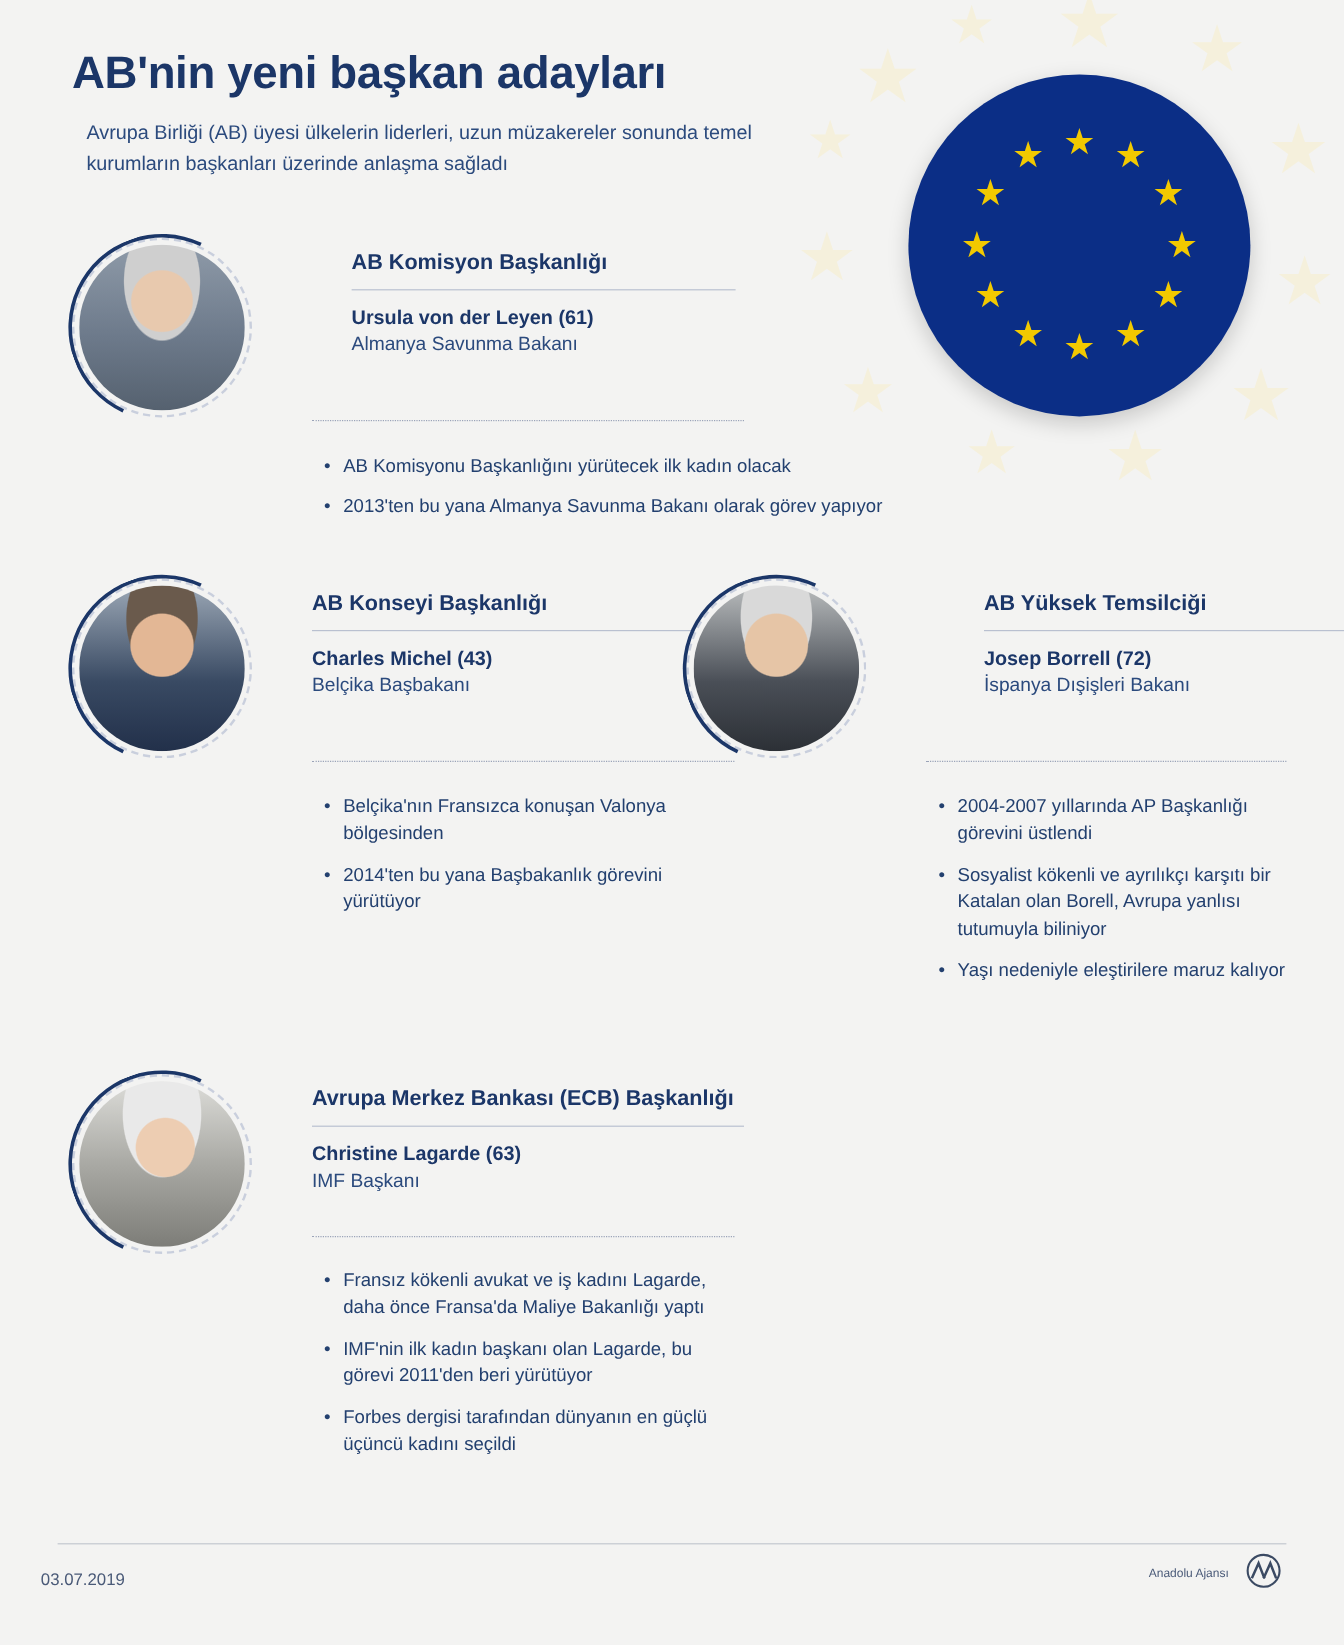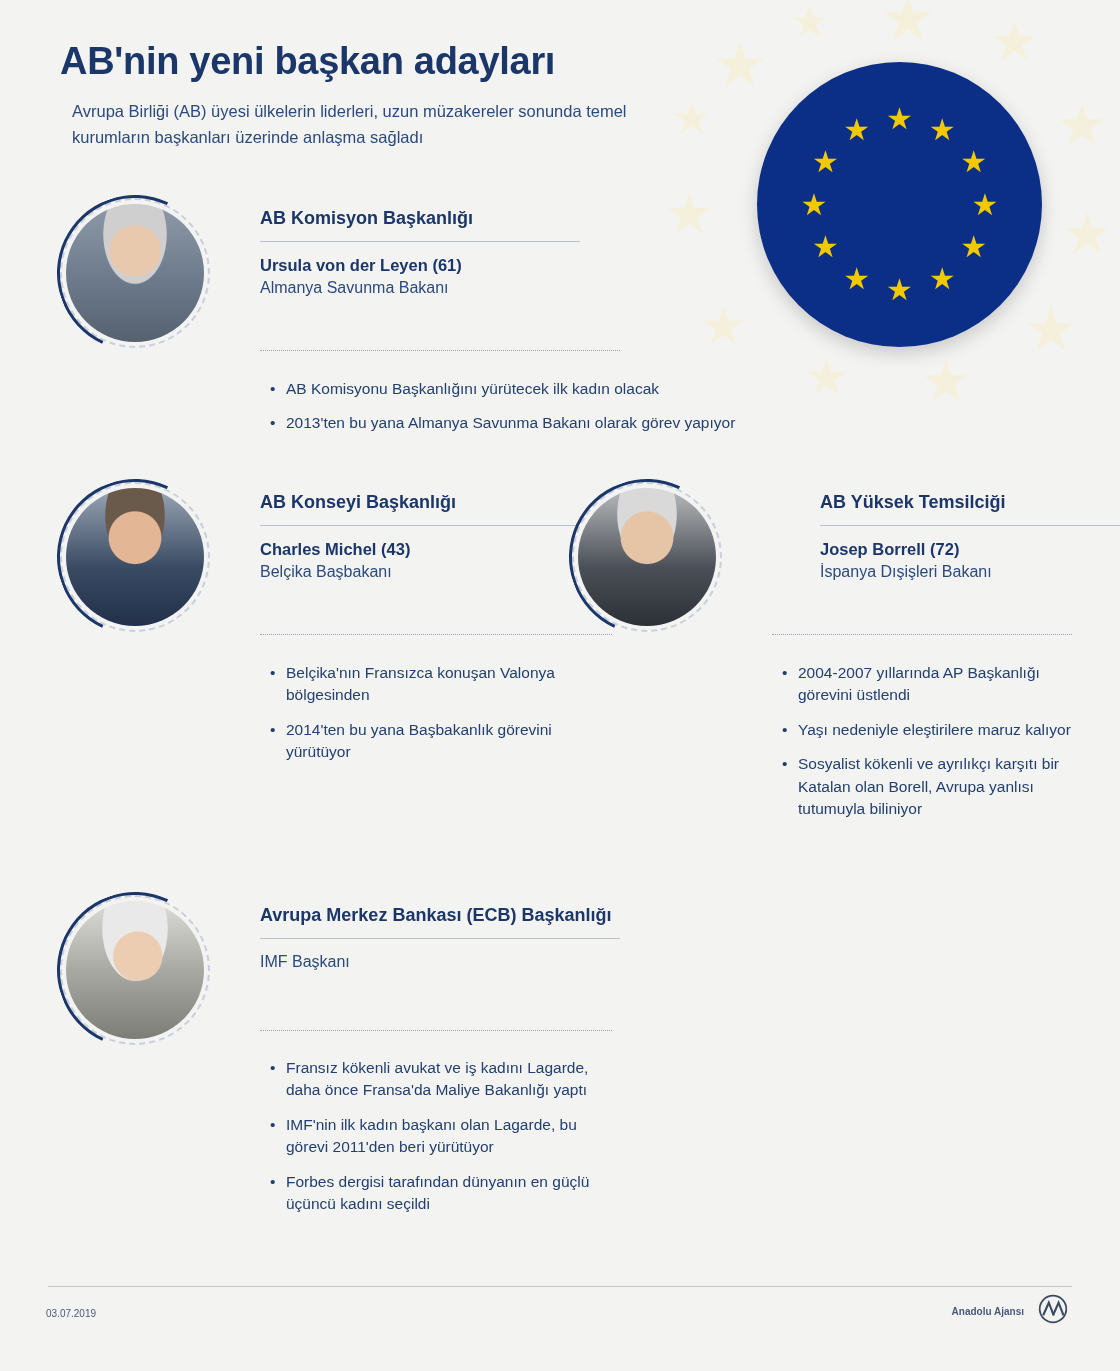--- a/index.html
+++ b/index.html
@@ -168,34 +168,33 @@
   .footer-rule {
     position: absolute;
     left: 48px;
     right: 48px;
     top: 1286px;
     border-top: 1px solid #c3c7cf;
     z-index: 3;
   }
   .footer-date {
     position: absolute;
-    left: 46px;
+    left: 34px;
     top: 1308px;
-    font-size: 10px;
+    font-size: 14px;
     color: #4a5a78;
     z-index: 3;
   }
   .footer-brand {
     position: absolute;
     right: 96px;
     top: 1306px;
     font-size: 10px;
     color: #4a5a78;
     z-index: 3;
-    font-weight: bold;
   }
   .footer-logo {
     position: absolute;
     right: 46px;
     top: 1294px;
     width: 42px;
     height: 30px;
     z-index: 3;
   }
 </style>
@@ -241,21 +240,21 @@
 
   <div class="section" style="left:60px;top:198px;width:520px;">
     <div class="portrait">
       <div class="arc"></div>
       <div class="ring" style="background:
              radial-gradient(circle at 50% 34%, #e8c9ae 0 22%, rgba(232,201,174,0) 23%),
              radial-gradient(ellipse at 50% 22%, #cfcfcf 0 32%, rgba(207,207,207,0) 33%),
              linear-gradient(180deg,#8e9aa8 0%,#6d7a8b 55%,#55616f 100%);">
       </div>
     </div>
-    <div class="info" style="width:320px;">
+    <div class="info" style="width:320px;margin-left:33px;">
       <h2 class="org-title">AB Komisyon Başkanlığı</h2>
       <hr class="rule">
       <p class="person-name">Ursula von der Leyen (61)</p>
       <p class="person-role">Almanya Savunma Bakanı</p>
     </div>
     <hr class="rule dotted" style="position:absolute;left:200px;top:152px;width:360px;">
     <ul class="bullets" style="position:absolute;left:200px;top:170px;width:620px;">
       <li>AB Komisyonu Başkanlığını yürütecek ilk kadın olacak</li>
       <li>2013'ten bu yana Almanya Savunma Bakanı olarak görev yapıyor</li>
     </ul>
@@ -294,37 +293,38 @@
     </div>
     <div class="info" style="width:320px;margin-left:48px;">
       <h2 class="org-title">AB Yüksek Temsilciği</h2>
       <hr class="rule">
       <p class="person-name">Josep Borrell (72)</p>
       <p class="person-role">İspanya Dışişleri Bakanı</p>
     </div>
     <hr class="rule dotted" style="position:absolute;left:200px;top:152px;width:300px;">
     <ul class="bullets" style="position:absolute;left:200px;top:170px;width:300px;">
       <li>2004-2007 yıllarında AP Başkanlığı görevini üstlendi</li>
+      <li>Sosyalist kökenli ve ayrılıkçı karşıtı bir Katalan olan Borell, Avrupa yanlısı tutumuyla biliniyor</li>
       <li>Yaşı nedeniyle eleştirilere maruz kalıyor</li>
-      <li>Sosyalist kökenli ve ayrılıkçı karşıtı bir Katalan olan Borell, Avrupa yanlısı tutumuyla biliniyor</li>
     </ul>
   </div>
 
   <div class="section" style="left:60px;top:895px;width:560px;">
     <div class="portrait">
       <div class="arc"></div>
       <div class="ring" style="background:
              radial-gradient(circle at 52% 40%, #edcdb2 0 22%, rgba(237,205,178,0) 23%),
              radial-gradient(ellipse at 50% 20%, #e9e9e9 0 33%, rgba(233,233,233,0) 34%),
              linear-gradient(180deg,#dcdcd8 0%,#a9a9a4 50%,#7d7d78 100%);">
       </div>
     </div>
     <div class="info" style="width:360px;">
       <h2 class="org-title">Avrupa Merkez Bankası (ECB) Başkanlığı</h2>
       <hr class="rule">
+      <p class="person-name">Christine Lagarde (63)</p>
       <p class="person-role">IMF Başkanı</p>
     </div>
     <hr class="rule dotted" style="position:absolute;left:200px;top:135px;width:352px;">
     <ul class="bullets" style="position:absolute;left:200px;top:152px;width:340px;">
       <li>Fransız kökenli avukat ve iş kadını Lagarde, daha önce Fransa'da Maliye Bakanlığı yaptı</li>
       <li>IMF'nin ilk kadın başkanı olan Lagarde, bu görevi 2011'den beri yürütüyor</li>
       <li>Forbes dergisi tarafından dünyanın en güçlü üçüncü kadını seçildi</li>
     </ul>
   </div>
 

